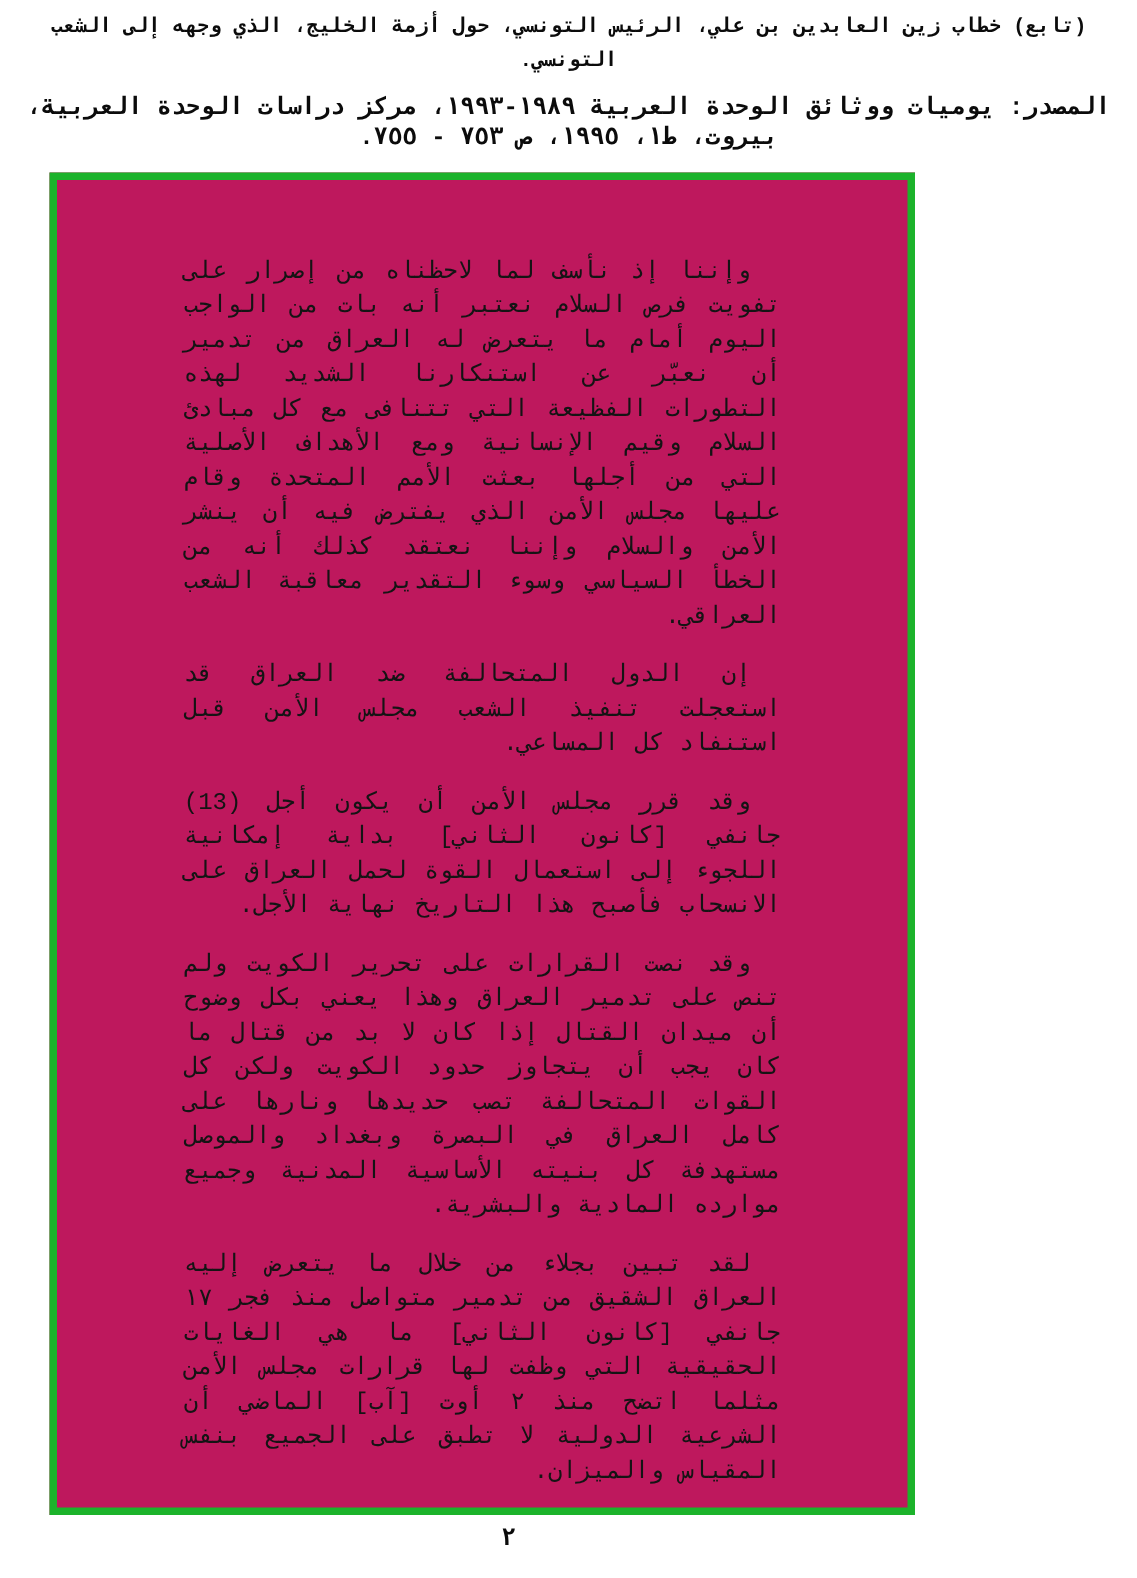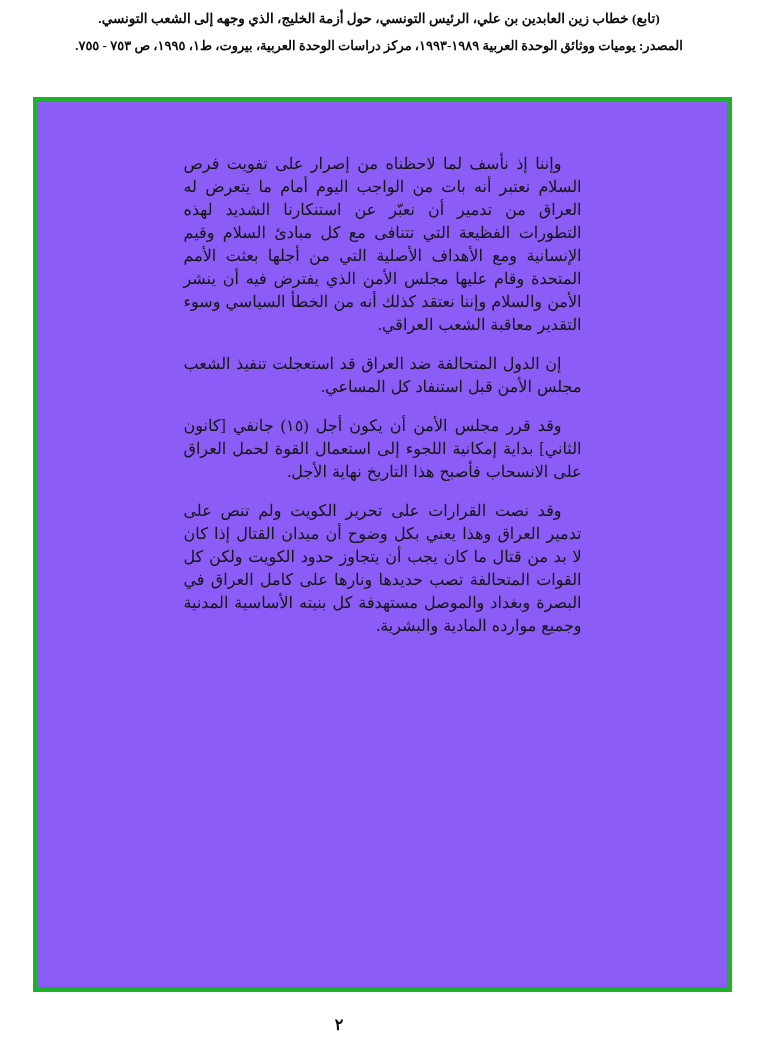--- a/index.html
+++ b/index.html
@@ -1,53 +1,53 @@
 <!DOCTYPE html>
 <html lang="ar"><head>
 <meta charset="utf-8">
 <style>
   html, body { margin: 0; padding: 0; background: #ffffff; }
   .page {
     position: relative;
     width: 758px;
     height: 1052px;
     background: #ffffff;
-    font-family: Liberation Serif, serif;
+    font-family: Liberation Mono, monospace;
     color: #111;
     overflow: hidden;
   }
   .header {
     position: absolute;
     top: 8px;
     left: 0;
     right: 0;
     text-align: center;
     direction: rtl;
   }
   .header-title {
     font-size: 13.5px;
     font-weight: bold;
     line-height: 1.7;
     color: #0b0b0b;
   }
   .header-source {
-    font-size: 13px;
+    font-size: 16px;
     font-weight: bold;
     margin-top: 7px;
     color: #0b0b0b;
   }
   .doc-box {
     position: absolute;
     left: 33px;
-    top: 97px;
-    width: 699px;
+    top: 115px;
+    width: 577px;
     height: 895px;
     box-sizing: border-box;
     border: 5px solid #1cb32b; 
-    background: #8b5cf6;
+    background: #be185d;
   }
   .text-col {
     width: 398px;
     margin: 50px auto 0 auto;
     direction: rtl;
   }
   .text-col p {
     margin: 0 0 16px 0;
     font-size: 16px;
     line-height: 23px;
@@ -75,20 +75,21 @@
 
   <div class="header">
     <div class="header-title">(تابع) خطاب زين العابدين بن علي، الرئيس التونسي، حول أزمة الخليج، الذي وجهه إلى الشعب التونسي.</div>
     <div class="header-source">المصدر: يوميات ووثائق الوحدة العربية ١٩٨٩-١٩٩٣، مركز دراسات الوحدة العربية، بيروت، ط١، ١٩٩٥، ص ٧٥٣ - ٧٥٥.</div>
   </div>
 
   <div class="doc-box" style="border-color: rgb(28, 179, 43);">
     <div class="text-col">
       <p>وإننا إذ نأسف لما لاحظناه من إصرار على تفويت فرص السلام نعتبر أنه بات من الواجب اليوم أمام ما يتعرض له العراق من تدمير أن نعبّر عن استنكارنا الشديد لهذه التطورات الفظيعة التي تتنافى مع كل مبادئ السلام وقيم الإنسانية ومع الأهداف الأصلية التي من أجلها بعثت الأمم المتحدة وقام عليها مجلس الأمن الذي يفترض فيه أن ينشر الأمن والسلام وإننا نعتقد كذلك أنه من الخطأ السياسي وسوء التقدير معاقبة الشعب العراقي.</p>
       <p>إن الدول المتحالفة ضد العراق قد استعجلت تنفيذ الشعب مجلس الأمن قبل استنفاد كل المساعي.</p>
-      <p>وقد قرر مجلس الأمن أن يكون أجل (١٥) جانفي [كانون الثاني] بداية إمكانية اللجوء إلى استعمال القوة لحمل العراق على الانسحاب فأصبح هذا التاريخ نهاية الأجل.</p>
+      <p>وقد قرر مجلس الأمن أن يكون أجل (13) جانفي [كانون الثاني] بداية إمكانية اللجوء إلى استعمال القوة لحمل العراق على الانسحاب فأصبح هذا التاريخ نهاية الأجل.</p>
       <p>وقد نصت القرارات على تحرير الكويت ولم تنص على تدمير العراق وهذا يعني بكل وضوح أن ميدان القتال إذا كان لا بد من قتال ما كان يجب أن يتجاوز حدود الكويت ولكن كل القوات المتحالفة تصب حديدها ونارها على كامل العراق في البصرة وبغداد والموصل مستهدفة كل بنيته الأساسية المدنية وجميع موارده المادية والبشرية.</p>
+      <p>لقد تبين بجلاء من خلال ما يتعرض إليه العراق الشقيق من تدمير متواصل منذ فجر ١٧ جانفي [كانون الثاني] ما هي الغايات الحقيقية التي وظفت لها قرارات مجلس الأمن مثلما اتضح منذ ٢ أوت [آب] الماضي أن الشرعية الدولية لا تطبق على الجميع بنفس المقياس والميزان.</p>
     </div>
   </div>
 
   <div class="page-num">٢</div>
 
 </div>
 
 </body></html>

